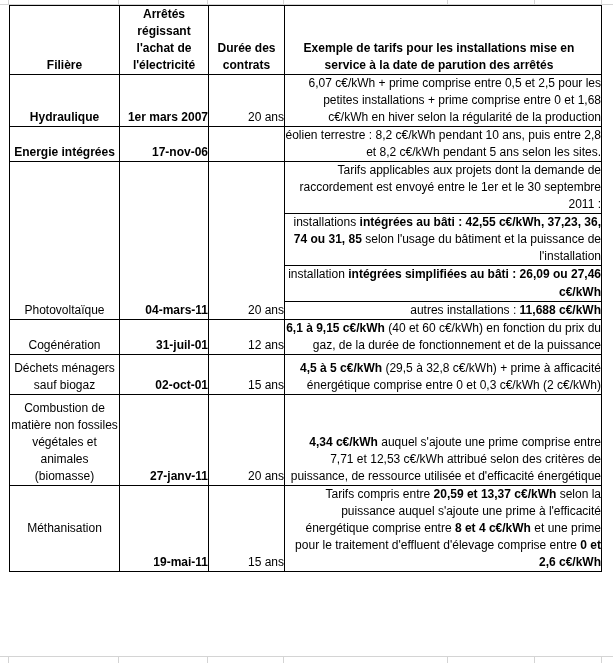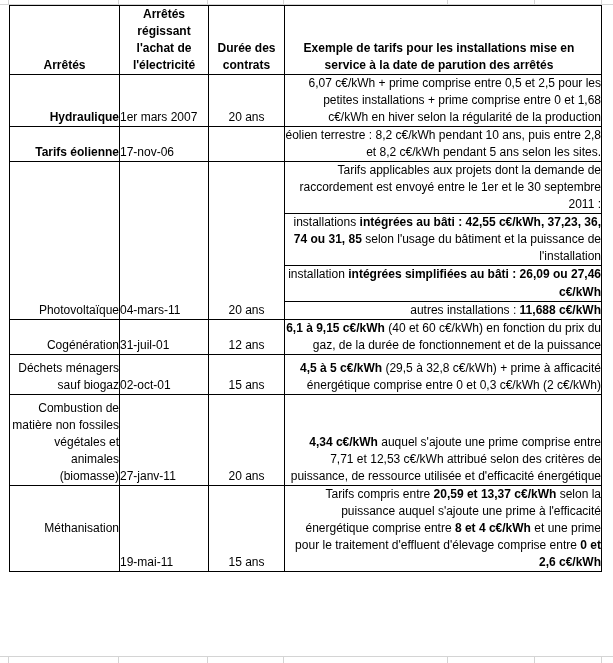--- a/index.html
+++ b/index.html
@@ -78,32 +78,34 @@
   }
   thead th.desc {
     padding-left: 0;
     padding-right: 8px;
     border-radius: 24px;
   }
 
   
   td.name {
     padding: 2px 3px 3px 5px;
-    text-align: right;
+    text-align: center;
   }
   td.name.bold { font-weight: bold; }
   td.name.top { vertical-align: top; padding-top: 5px; margin-left: 48px; }
   td.name.mid { vertical-align: middle; }
 
   td.date {
+    text-align: right;
     padding: 2px 6px 3px 3px;
     white-space: nowrap;
+    font-weight: bold;
   }
   td.dur {
-    text-align: center;
+    text-align: right;
     padding: 2px 3px 3px 3px;
     white-space: nowrap;
   }
   td.desc {
     vertical-align: top;
     text-align: right;
     padding: 3px 4px 4px 6px;
   }
 
   
@@ -137,35 +139,35 @@
 <div class="table-wrap">
   <table class="tariff">
     <colgroup>
       <col class="c1">
         <col class="c2">
         <col class="c3">
         <col class="c4">
     </colgroup>
     <thead>
       <tr>
-        <th>Arrêtés</th>
+        <th>Filière</th>
         <th>Arrêtés régissant l'achat de l'électricité</th>
         <th>Durée des contrats</th>
         <th class="desc">Exemple de tarifs pour les installations mise en service à la date de parution des arrêtés</th>
       </tr>
     </thead>
     <tbody id="tbody">
         <tr>
           <td class="name bold">Hydraulique</td>
           <td class="date">1er mars 2007</td>
           <td class="dur">20 ans</td>
           <td class="desc">6,07 c€/kWh + prime comprise entre 0,5 et 2,5 pour les petites installations + prime comprise entre 0 et 1,68 c€/kWh en hiver selon la régularité de la production</td>
         </tr>
         <tr>
-          <td class="name bold">Tarifs éolienne</td>
+          <td class="name bold">Energie intégrées</td>
           <td class="date">17-nov-06</td>
           <td class="dur"></td>
           <td class="desc">éolien terrestre : 8,2 c€/kWh pendant 10 ans, puis entre 2,8 et 8,2 c€/kWh pendant 5 ans selon les sites.</td>
         </tr>
         <tr>
           <td class="name" rowspan="4">Photovoltaïque</td>
           <td class="date" rowspan="4">04-mars-11</td>
           <td class="dur" rowspan="4">20 ans</td>
           <td class="desc sub-bottom">Tarifs applicables aux projets dont la demande de raccordement est envoyé entre le 1er et le 30 septembre 2011 :</td>
         </tr>

